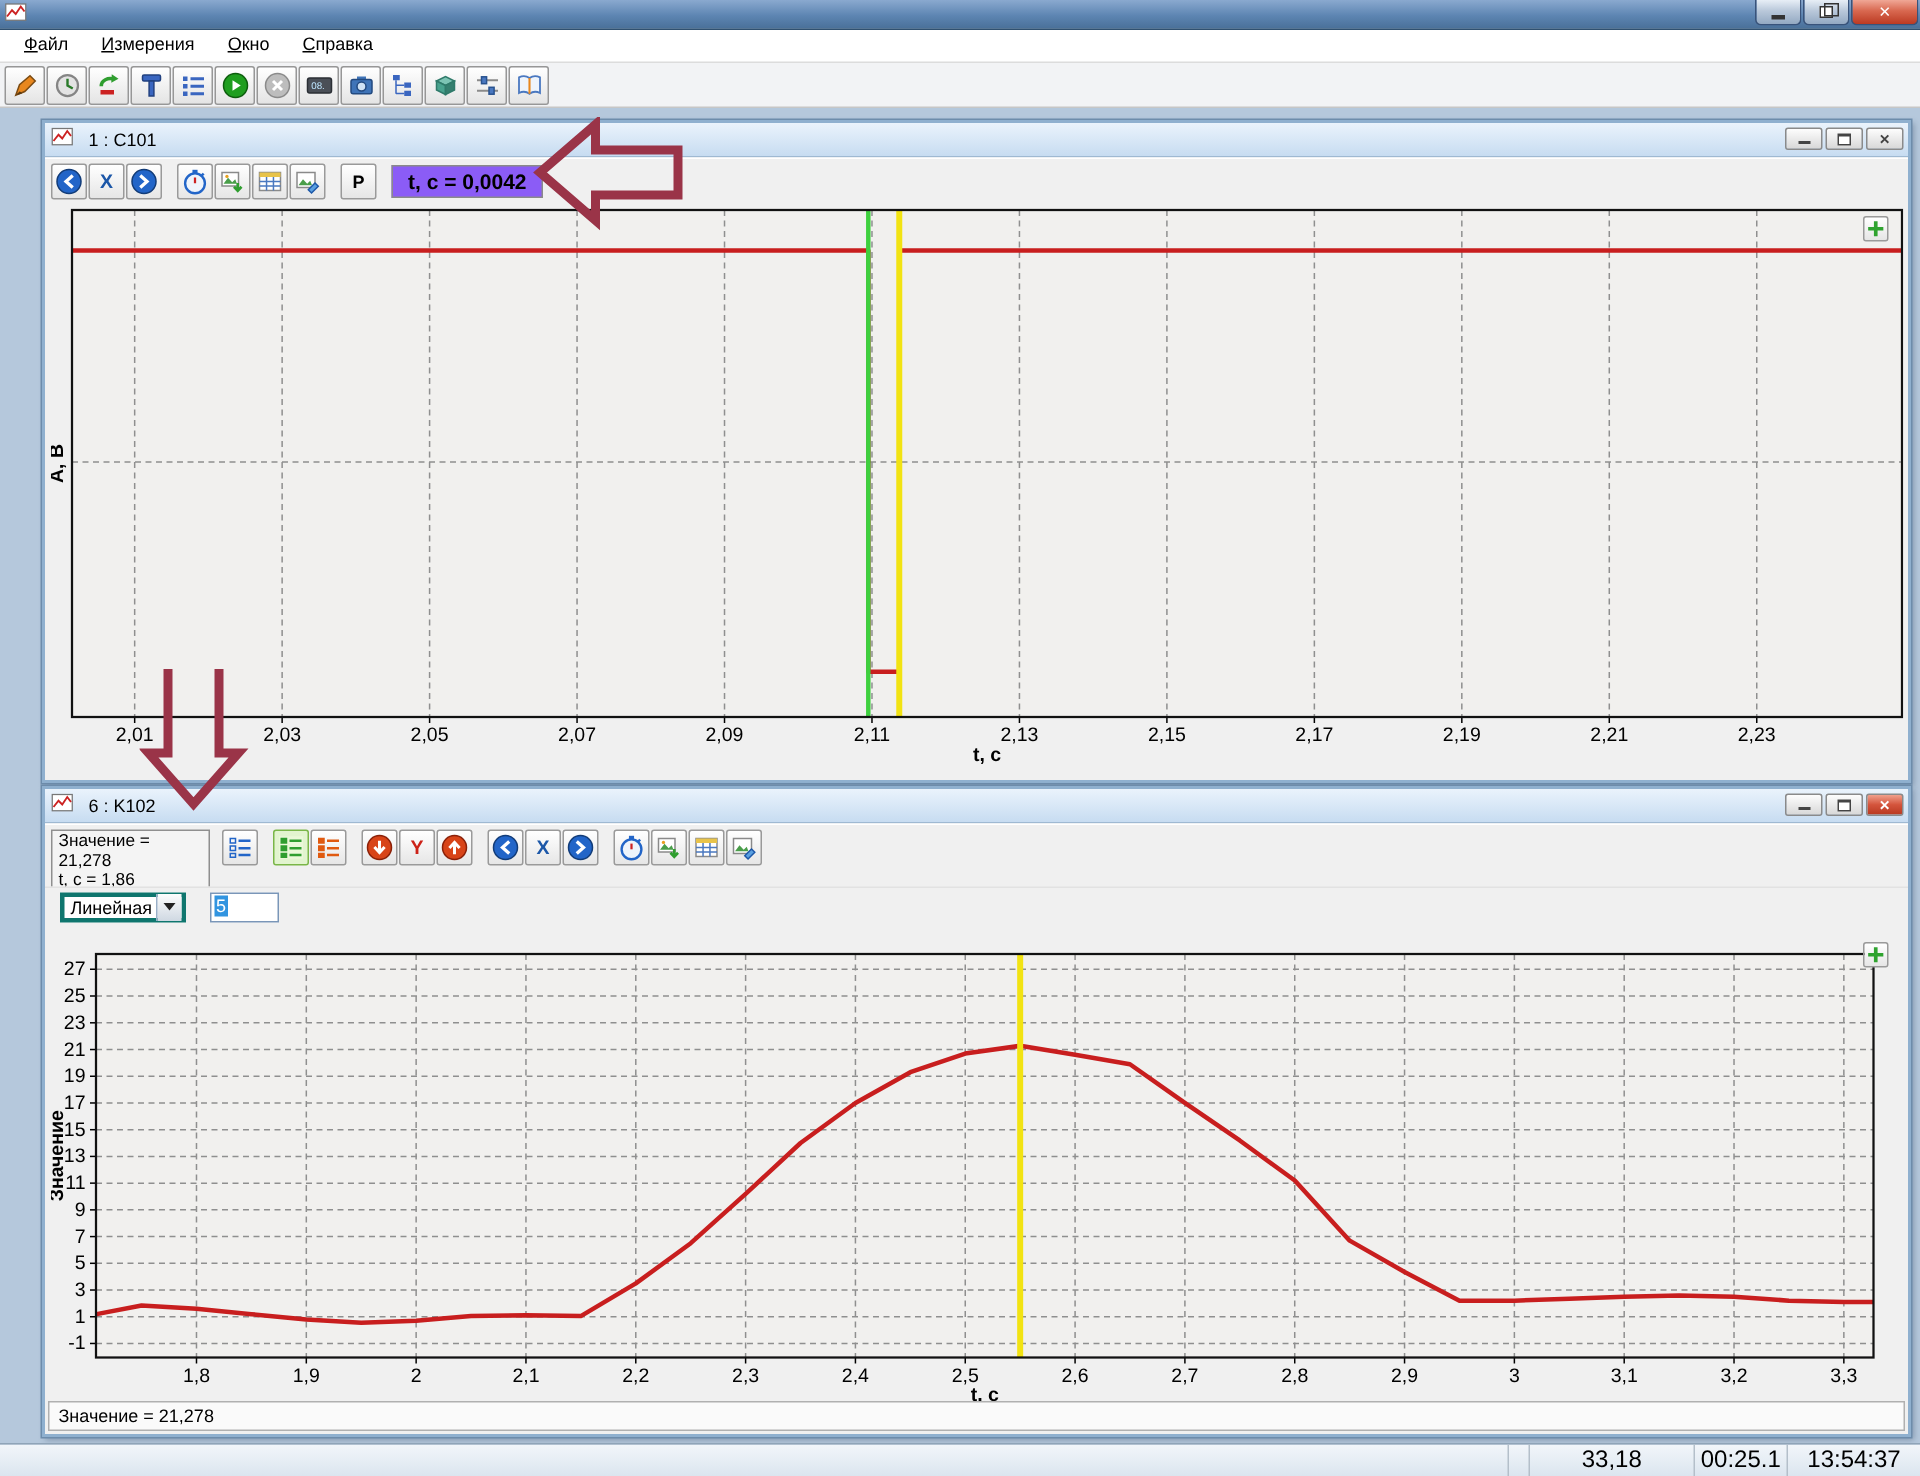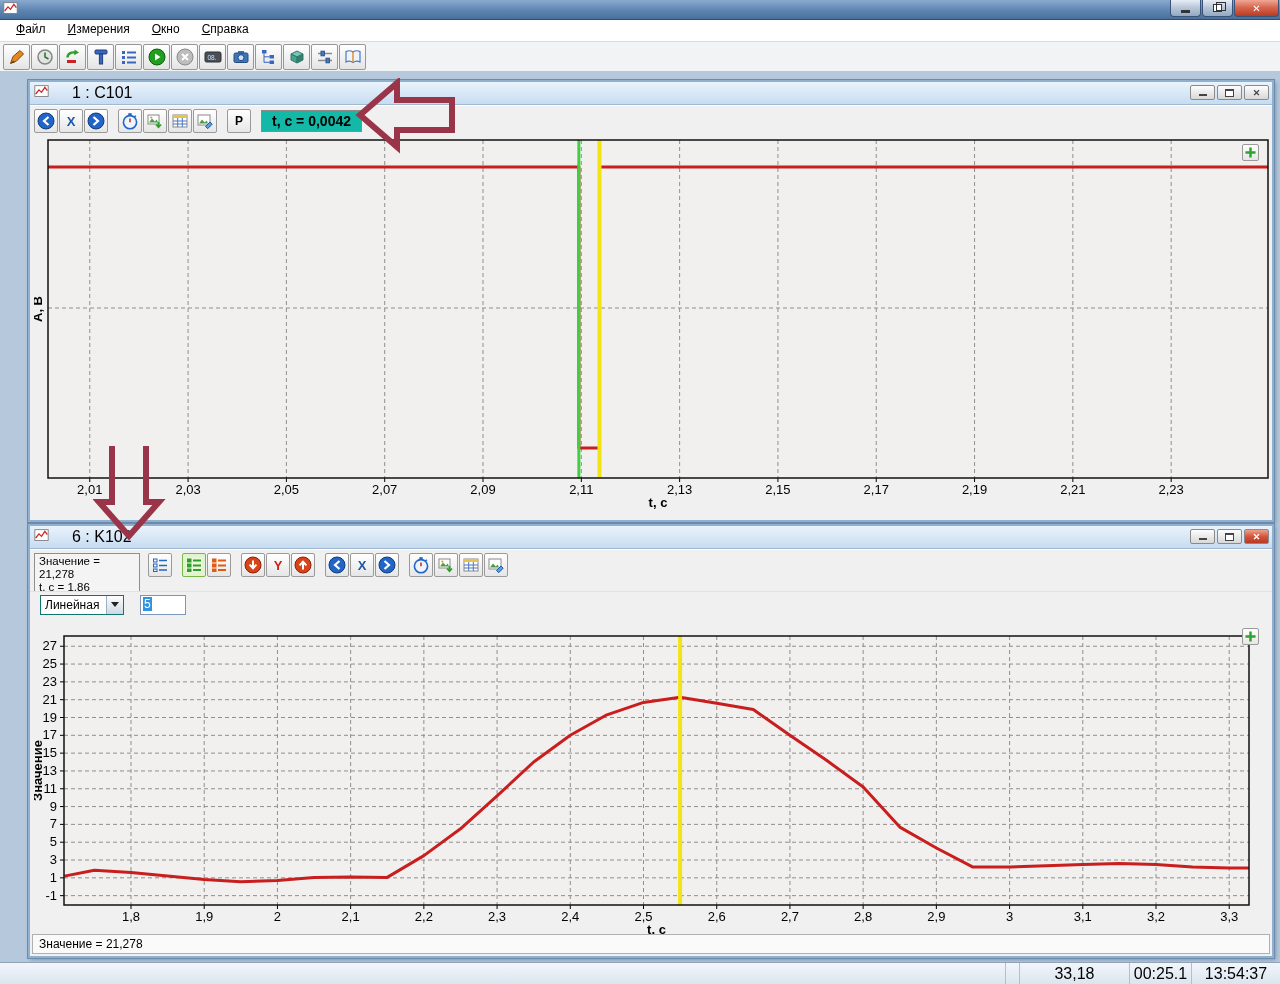--- a/index.html
+++ b/index.html
@@ -34,45 +34,45 @@
     background:linear-gradient(#ffffff,#e4e4e4); display:flex; align-items:center;
     justify-content:center; margin-right:1px; }
   .tbtn svg, .cbtn svg { width:18px; height:18px; display:block; }
 
   
   .mdi { position:absolute; left:0; top:72px; right:0; bottom:22px; background:#b5c8dc; }
   .child { position:absolute; border:2px solid #8fb0cf; outline:1px solid #6d8cab;
     background:#f0f0f0; box-shadow:2px 2px 4px rgba(40,60,90,.35); }
   .ctitle { height:23px; background:linear-gradient(#eaf3fc,#c7dcf1); display:flex;
     align-items:center; padding-left:4px; border-bottom:1px solid #9fb9d2; position:relative; }
-  .ctitle .ttl { margin-left:23px; font-size:16px; }
+  .ctitle .ttl { margin-left:10px; font-size:12px; }
   .cwinbtns { position:absolute; right:3px; top:3px; display:flex; }
   .cbtn-win { width:25px; height:15px; border:1px solid #8a8a8a; border-radius:2px;
     background:linear-gradient(#fdfdfd,#d8d8d8); margin-left:2px; display:flex;
     align-items:center; justify-content:center; font-size:9px; color:#444; font-weight:bold; }
   .cbtn-win.close-red { background:linear-gradient(#f0a08c,#d4543c 50%,#b93a22); color:#fff; }
   .ic-min2 { width:8px; height:2px; background:#444; margin-top:5px; }
   .ic-max2 { width:9px; height:8px; border:1px solid #444; border-top-width:2px; background:#fff; }
 
   .ctoolbar { position:relative; background:#f0f0f0; display:flex; align-items:flex-start;
     padding:3px 0 0 4px; border-top:1px solid #fff; }
   .cbtn { width:24px; height:24px; border:1px solid #9a9a9a; border-radius:2px;
     background:linear-gradient(#ffffff,#e6e6e6); display:flex; align-items:center;
     justify-content:center; margin-right:1px; font-weight:bold; }
   .cbtn.gap { margin-left:9px; }
   .cbtn.active { background:#e2f4cf; border-color:#7ab648; }
   .dtpanel { height:22px; margin:1px 0 0 9px; padding:0 10px; border:1px solid #8a8a8a;
-    background:#14b8a6; display:flex; align-items:center; font-weight:bold; font-size:14px; white-space:nowrap; }
+    background:#8b5cf6; display:flex; align-items:center; font-weight:bold; font-size:14px; white-space:nowrap; }
 
   .infopanel { width:106px; height:42px; border:1px solid #8f8f8f; background:#f4f4f4;
     padding:1px 4px; font-size:11.5px; line-height:13px; margin-right:8px; flex:none; }
 
   .row2 { position:relative; height:26px; background:#f0f0f0; display:flex; align-items:center;
     padding-left:10px; border-top:1px solid #e2e2e2; }
-  .combo { width:84px; height:20px; border:1px solid #0f766e; background:#fff; display:flex;
+  .combo { width:84px; height:20px; border:3px solid #0f766e; background:#fff; display:flex;
     align-items:center; position:relative; }
   .combo .val { flex:1; padding-left:4px; font-size:12px; }
   .combo .drop { width:17px; height:18px; background:linear-gradient(#fdfdfd,#cfd8e2);
     border-left:1px solid #9ab0c8; display:flex; align-items:center; justify-content:center; }
   .tri-down { width:0; height:0; border-left:4px solid transparent; border-right:4px solid transparent;
     border-top:5px solid #222; }
   .textbox { width:46px; height:20px; border:1px solid #7a96b8; background:#fff; margin-left:16px;
     padding:1px 2px; font-size:12px; }
   .textbox .sel { background:#3194e0; color:#fff; padding:0 1px; }
 

